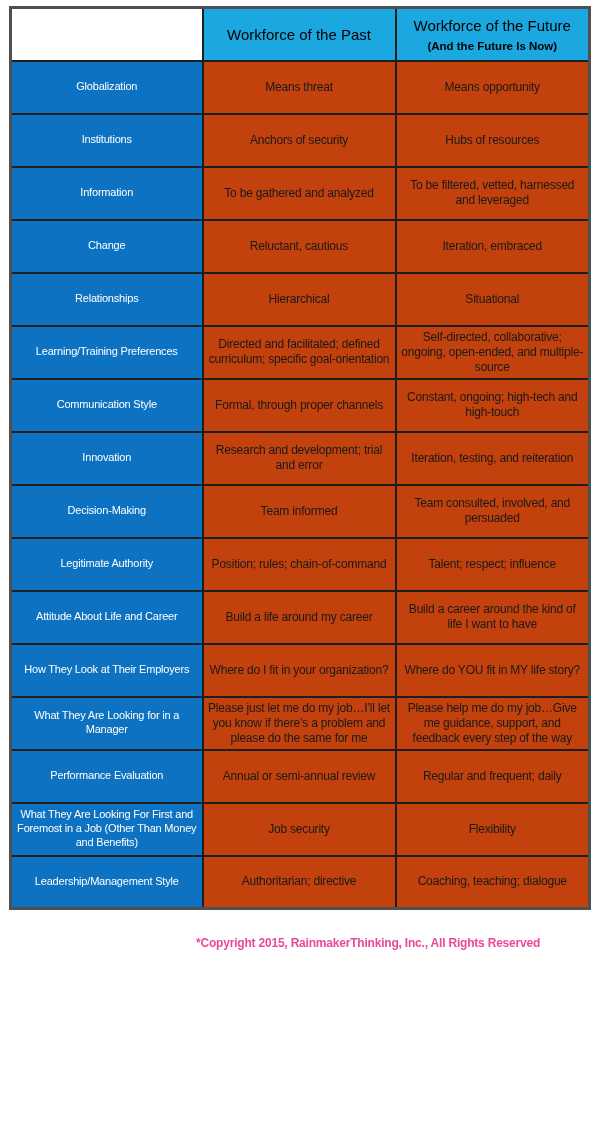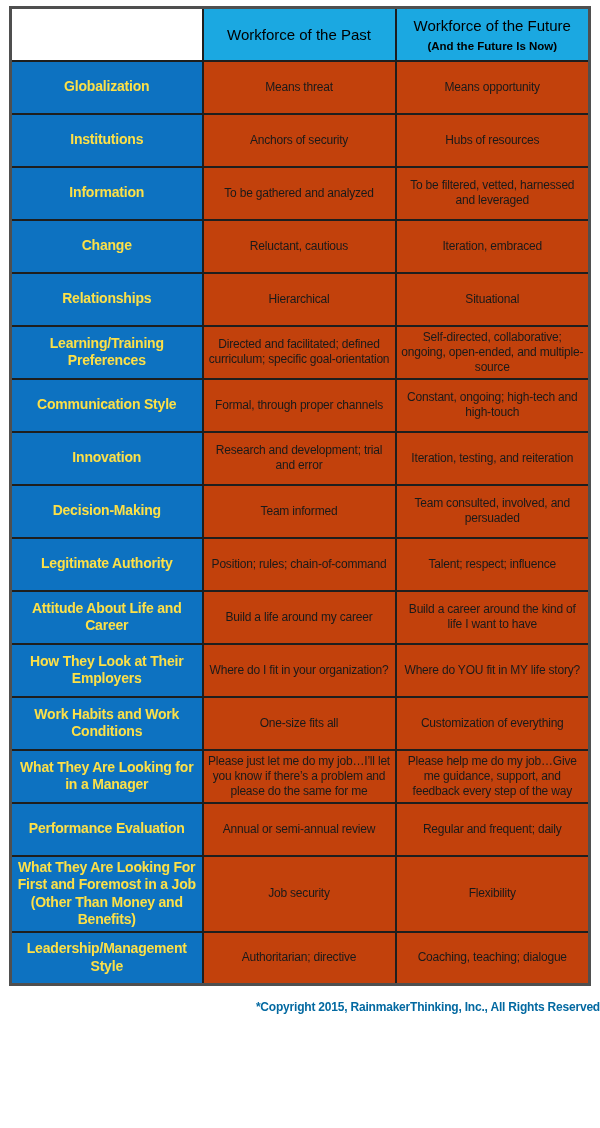--- a/index.html
+++ b/index.html
@@ -46,43 +46,43 @@
     padding:2px;
   }
   th.colhead .sub{
     display:block;
     font-size:11.5px;
     font-weight:700;
     margin-top:6px;
   }
   th.row-header{
     background:var(--row-blue);
-    color:#fde047;
-    font-weight:700;
-    font-size:14px;
+    color:#ffffff;
+    font-weight:400;
+    font-size:11px;
     letter-spacing:-0.2px;
     padding:2px 3px;
     line-height:1.25;
   }
   td.cell{
     background:#c2410c;
     color:var(--text-dark);
     font-size:12px;
     letter-spacing:-0.2px;
     line-height:1.25;
     padding:2px 4px;
   }
   .footer{
-    margin-top:14px;
+    margin-top:26px;
     margin-left:196px;
     width:404px;
-    text-align:right;
+    text-align:left;
     font-size:12px;
     font-weight:700;
-    color:#0369a1;
+    color:#ec4899;
     letter-spacing:-0.2px;
   }
 </style>
 </head>
 <body>
 
 <div class="canvas">
   <table>
     <colgroup>
       <col class="c1">
@@ -156,25 +156,20 @@
     <th class="row-header">Attitude About Life and Career</th>
     <td class="cell">Build a life around my career</td>
     <td class="cell">Build a career around the kind of life I want to have</td>
   </tr>
         <tr>
     <th class="row-header">How They Look at Their Employers</th>
     <td class="cell">Where do I fit in your organization?</td>
     <td class="cell">Where do YOU fit in MY life story?</td>
   </tr>
         <tr>
-    <th class="row-header">Work Habits and Work Conditions</th>
-    <td class="cell">One-size fits all</td>
-    <td class="cell">Customization of everything</td>
-  </tr>
-        <tr>
     <th class="row-header">What They Are Looking for in a Manager</th>
     <td class="cell">Please just let me do my job…I’ll let you know if there’s a problem and please do the same for me</td>
     <td class="cell">Please help me do my job…Give me guidance, support, and feedback every step of the way</td>
   </tr>
         <tr>
     <th class="row-header">Performance Evaluation</th>
     <td class="cell">Annual or semi-annual review</td>
     <td class="cell">Regular and frequent; daily</td>
   </tr>
         <tr>

